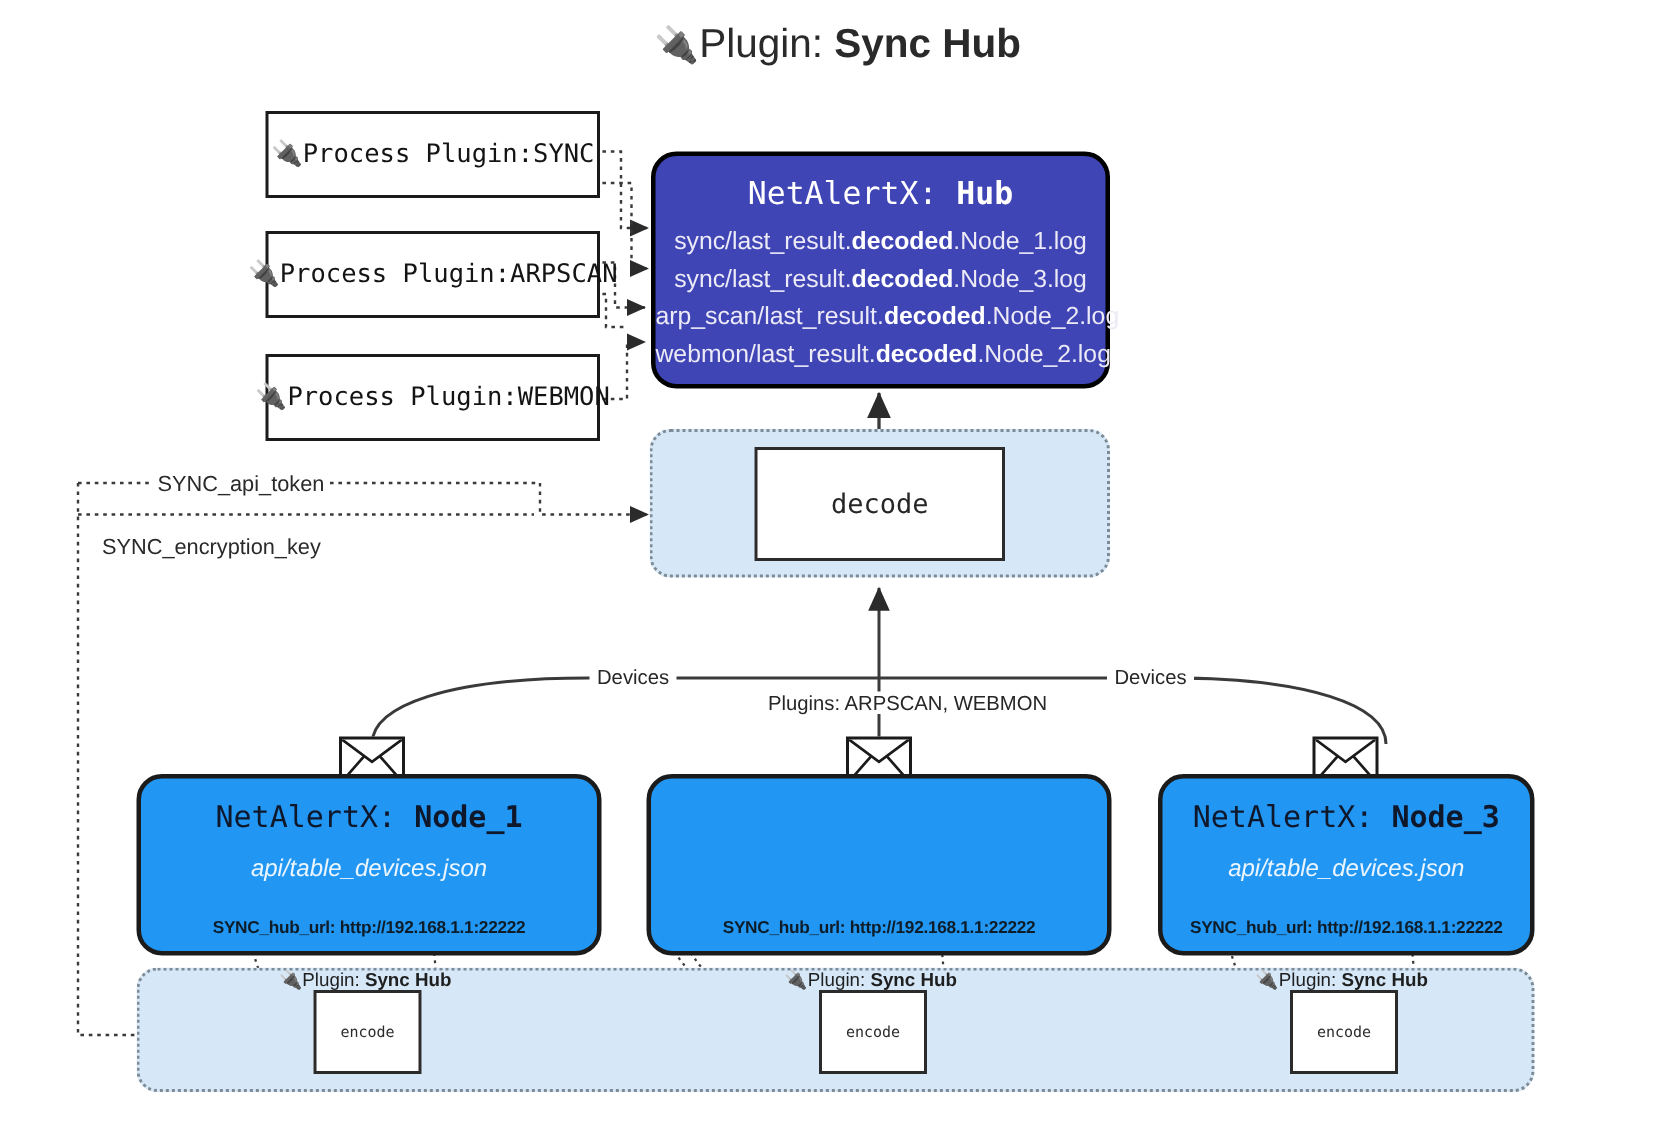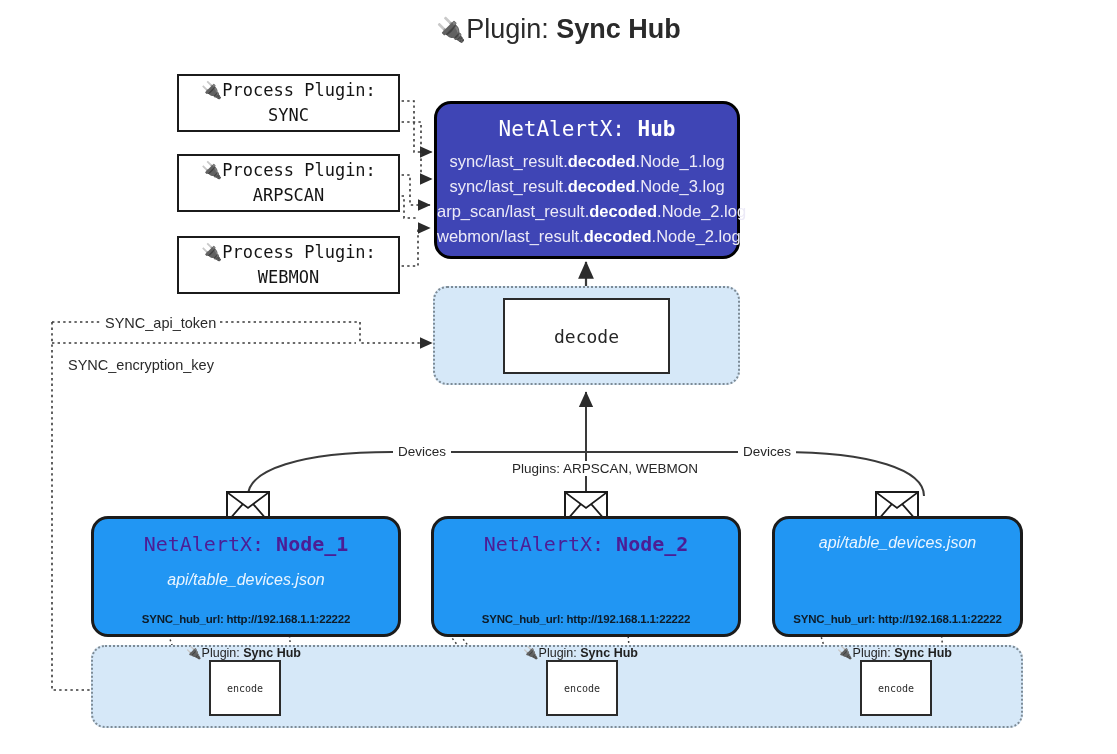--- a/index.html
+++ b/index.html
@@ -9,21 +9,21 @@
   svg.edges{position:absolute;left:0;top:0;width:1117px;height:754px;pointer-events:none;}
 
   .ttl{position:absolute;left:0;top:14px;width:1117px;text-align:center;
        font-size:27px;color:#2a2a2a;letter-spacing:0px;}
   .ttl .b{font-weight:bold;}
   .ttl .pico{font-size:24px;}
 
   .procbox{position:absolute;border:2.5px solid #1b1b1b;background:#fff;
            font-family:"DejaVu Sans Mono","Liberation Mono",monospace;
            font-size:17px;color:#141414;line-height:1.45;
-           display:flex;flex-direction:column;align-items:center;
+           display:flex;flex-direction:row;align-items:center;
            justify-content:center;text-align:center;}
   .procbox .l1{white-space:nowrap;}
   .procbox .l2{white-space:nowrap;}
 
   .hub{position:absolute;left:434px;top:101px;width:306px;height:158px;
        background:#3f45b5;border:3px solid #000000;border-radius:17px;
        box-sizing:border-box;}
   .hub .hubttl{font-family:"DejaVu Sans Mono","Liberation Mono",monospace;
        color:#ffffff;font-size:21px;text-align:center;margin-top:13px;}
   .hub .hubttl b{font-weight:bold;}
@@ -43,21 +43,21 @@
        display:flex;align-items:center;justify-content:center;
        font-family:"DejaVu Sans Mono","Liberation Mono",monospace;
        font-size:18px;color:#262626;}
 
   .keylbl{position:absolute;font-size:14.5px;color:#2a2a2a;background:#ffffff;
        padding:0 4px;white-space:nowrap;}
 
   .node{position:absolute;background:#2196f3;border:3px solid #1b1b1b;
         border-radius:17px;box-sizing:border-box;}
   .node .nttl{font-family:"DejaVu Sans Mono","Liberation Mono",monospace;
-        color:#4c1d95;font-size:20px;text-align:center;margin-top:13px;}
+        color:#0f172a;font-size:20px;text-align:center;margin-top:13px;}
   .node .nttl b{font-weight:bold;}
   .node .nrows{margin-top:11px;font-style:italic;}
   .node .nrow{color:#eaf5ff;font-size:16px;text-align:center;line-height:1.62;
         white-space:nowrap;}
   .node .nurl{position:absolute;left:0;bottom:9px;width:100%;text-align:center;
         font-size:11.5px;color:#0e1c28;font-weight:bold;letter-spacing:-0.2px;}
 
   .env{position:absolute;width:44px;height:32px;background:#ffffff;
         border:2.5px solid #1b1b1b;box-sizing:border-box;}
 
@@ -191,25 +191,25 @@
 
   <div class="node" style="left:91px;top:516px;width:310px;height:121px;">
     <div class="nttl"><span>NetAlertX: </span><b>Node_1</b></div>
     <div class="nrows">
       <div class="nrow">api/table_devices.json</div>
     </div>
     <div class="nurl">SYNC_hub_url: http://192.168.1.1:22222</div>
   </div>
 
   <div class="node" style="left:431px;top:516px;width:310px;height:121px;">
-    <div class="nttl"><span>NetAlertX: </span><b>Node_2</b></div>
     <div class="nurl">SYNC_hub_url: http://192.168.1.1:22222</div>
   </div>
 
   <div class="node" style="left:772px;top:516px;width:251px;height:121px;">
+    <div class="nttl"><span>NetAlertX: </span><b>Node_3</b></div>
     <div class="nrows">
       <div class="nrow">api/table_devices.json</div>
     </div>
     <div class="nurl">SYNC_hub_url: http://192.168.1.1:22222</div>
   </div>
 
   <div class="botwrap"></div>
 
   <div class="plughdr" style="left:186px;top:645px;">
     <span>🔌</span><span>Plugin: </span><b>Sync Hub</b>

